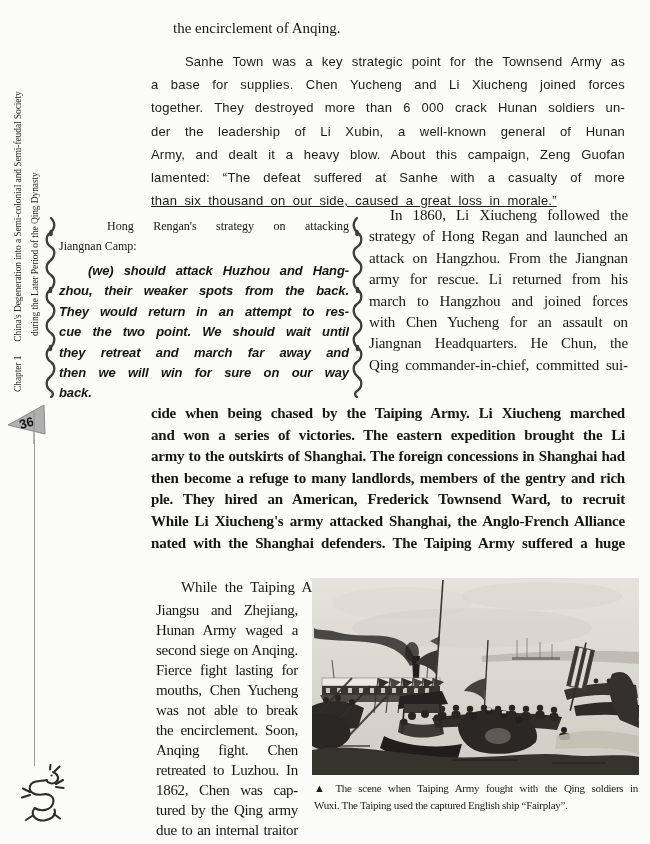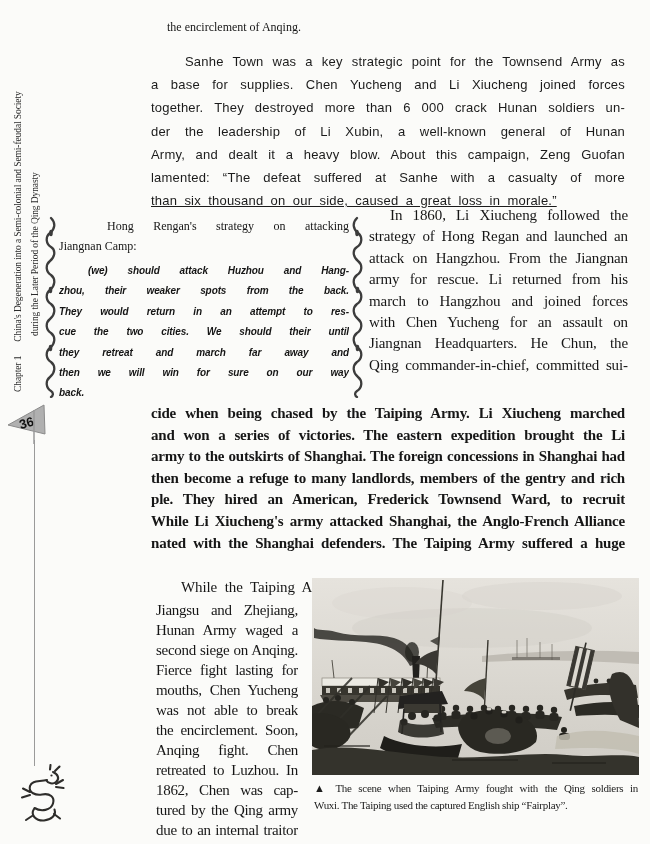--- a/index.html
+++ b/index.html
@@ -4,31 +4,31 @@
 <style>
   html,body{margin:0;padding:0;}
   body{width:650px;height:844px;position:relative;background:#fbfbf9;overflow:hidden;
        font-family:"Liberation Serif",serif;color:#161616;}
   .abs{position:absolute;}
   .line{overflow:hidden;white-space:nowrap;}
   .jl{text-align:justify;text-align-last:justify;white-space:normal;}
   .ll{text-align:left;text-align-last:left;}
   
   .serif .line{font-size:15px;letter-spacing:-0.1px;}
-  .para-top{left:167px;top:20px;width:474px;font-size:12px;}
+  .para-top{left:173px;top:20px;width:474px;font-size:15px;}
   .para-sanhe{left:151px;top:50px;width:474px;font-family:"Liberation Sans",sans-serif;color:#1b1b1b;}
   .para-sanhe .line{height:23.2px;line-height:23.2px;font-size:13px;letter-spacing:0.2px;}
   .ind34{text-indent:34px;} .ind48{text-indent:48px;} .ind29{text-indent:29px;}
   .ind21{text-indent:21px;} .ind30{text-indent:30px;}
   .ws{word-spacing:3.5px;text-decoration:underline;}
   .quote-box{left:43px;top:214px;width:322px;height:188px;}
   .quote-text{position:absolute;left:16px;top:2px;width:290px;font-family:"Liberation Sans",sans-serif;color:#151515;}
   .quote-head .line{height:20px;line-height:20px;font-size:12px;font-family:Liberation Serif, serif;}
   .quote-body{margin-top:5px;}
-  .quote-body .line{height:20.4px;line-height:20.4px;font-size:10px;font-weight:bold;font-style:italic;letter-spacing:-0.1px;}
+  .quote-body .line{height:20.4px;line-height:20.4px;font-size:13px;font-weight:bold;font-style:italic;letter-spacing:-0.1px;}
   .para-1860{left:369px;top:205px;width:259px;}
   .para-1860 .line{height:21.4px;line-height:21.4px;}
   .para-main{left:151px;top:403px;width:474px;}
   .para-main .line{height:21.6px;line-height:21.6px;letter-spacing:-0.2px;font-weight:bold;}
   .para-while{left:151px;top:577px;width:474px;}
   .para-while .line{height:21px;line-height:21px;}
   .para-left{left:156px;top:600px;width:142px;}
   .para-left .line{height:20px;line-height:20px;letter-spacing:-0.3px;}
   .caption{left:314px;top:780px;width:324px;}
   .caption .line{height:16.5px;line-height:16.5px;font-size:11px;letter-spacing:-0.3px;color:#1c1c1c;}
@@ -104,21 +104,21 @@
   </svg>
   <div class="quote-text">
     <div class="quote-head">
       <div class="line jl ind48">Hong Rengan's strategy on attacking</div>
       <div class="line ll">Jiangnan Camp:</div>
     </div>
     <div class="quote-body">
       <div class="line jl ind29">(we) should attack Huzhou and Hang-</div>
       <div class="line jl">zhou, their weaker spots from the back.</div>
       <div class="line jl">They would return in an attempt to res-</div>
-      <div class="line jl">cue the two cities. We should their until</div>
+      <div class="line jl">cue the two point. We should wait until</div>
       <div class="line jl">they retreat and march far away and</div>
       <div class="line jl">then we will win for sure on our way</div>
       <div class="line ll">back.</div>
     </div>
   </div>
 </div>
 
 <div class="abs para-1860 serif">
   <div class="line jl ind21">In 1860, Li Xiucheng followed the</div>
   <div class="line jl">strategy of Hong Regan and launched an</div>

